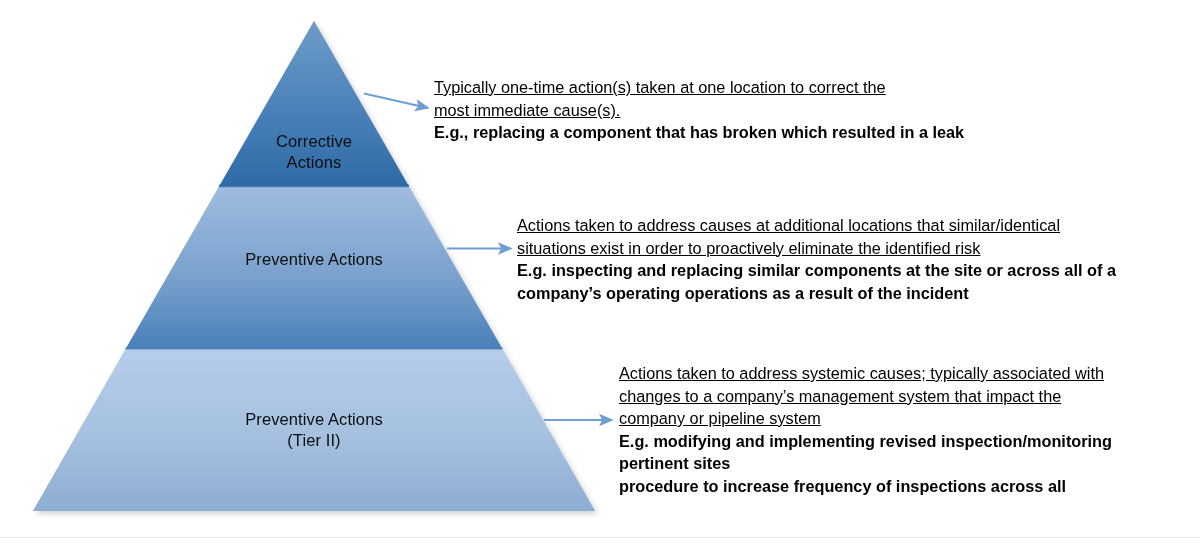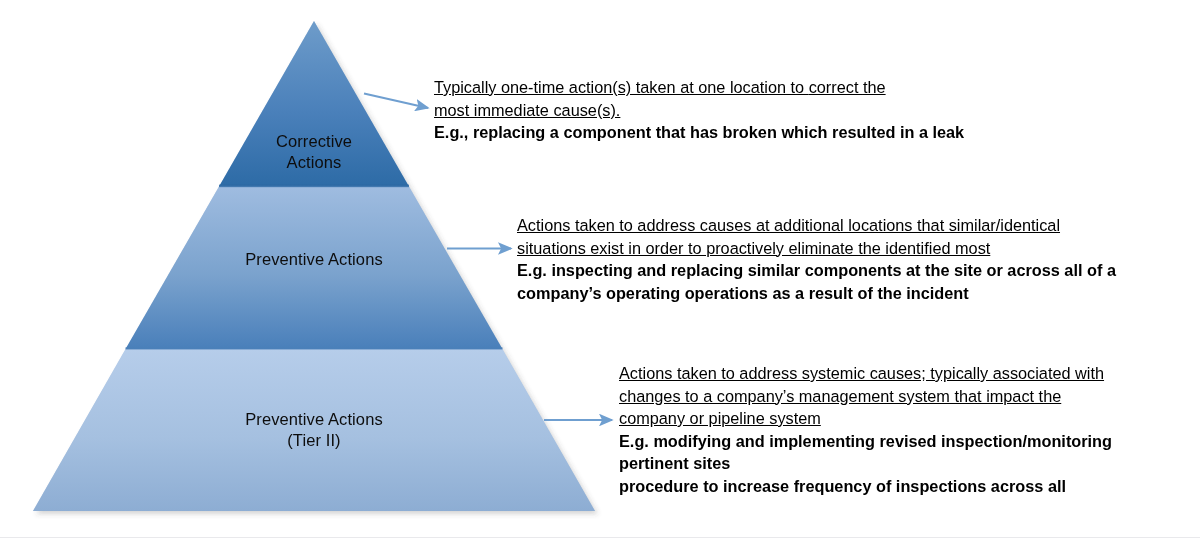--- a/index.html
+++ b/index.html
@@ -175,21 +175,21 @@
   <div class="callout" id="callout-1">
     <div>
       <span class="plain">Typically one-time action(s) taken at one location to </span><span class="plain uline">correct </span><span class="plain">the</span>
     </div>
     <div class="plain">most immediate cause(s).</div>
     <div class="strong">E.g., replacing a component that has broken which resulted in a leak</div>
   </div>
 
   <div class="callout" id="callout-2">
     <div class="plain">Actions taken to address causes at additional locations that similar/identical</div>
-    <div class="plain">situations exist in order to proactively eliminate the identified most</div>
+    <div class="plain">situations exist in order to proactively eliminate the identified risk</div>
     <div class="strong">E.g. inspecting and replacing similar components at the site or across all of a</div>
     <div class="strong">company’s operating operations as a result of the incident</div>
   </div>
 
   <div class="callout" id="callout-3">
     <div class="plain">Actions taken to address systemic causes; typically associated with</div>
     <div class="plain">changes to a company’s management system that impact the</div>
     <div class="plain">company or pipeline system</div>
     <div class="strong">E.g. modifying and implementing revised inspection/monitoring</div>
     <div class="strong">pertinent sites</div>

